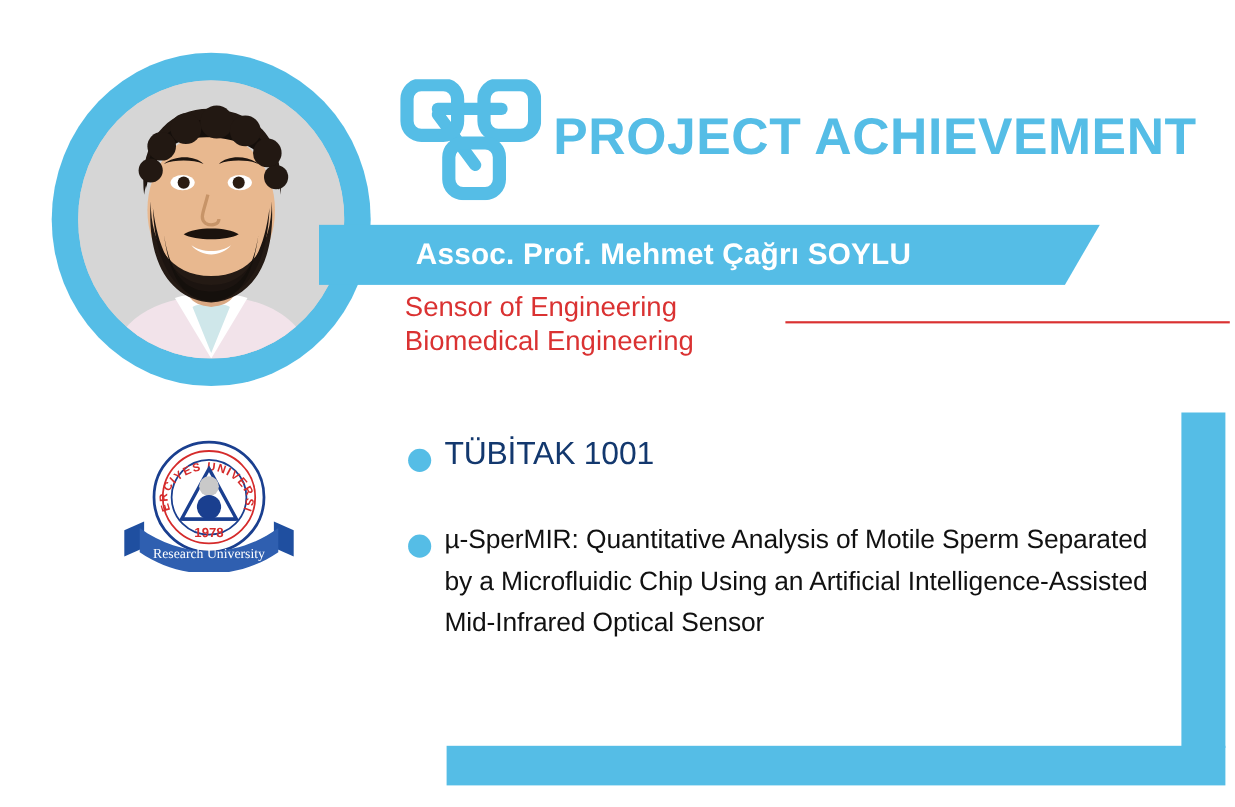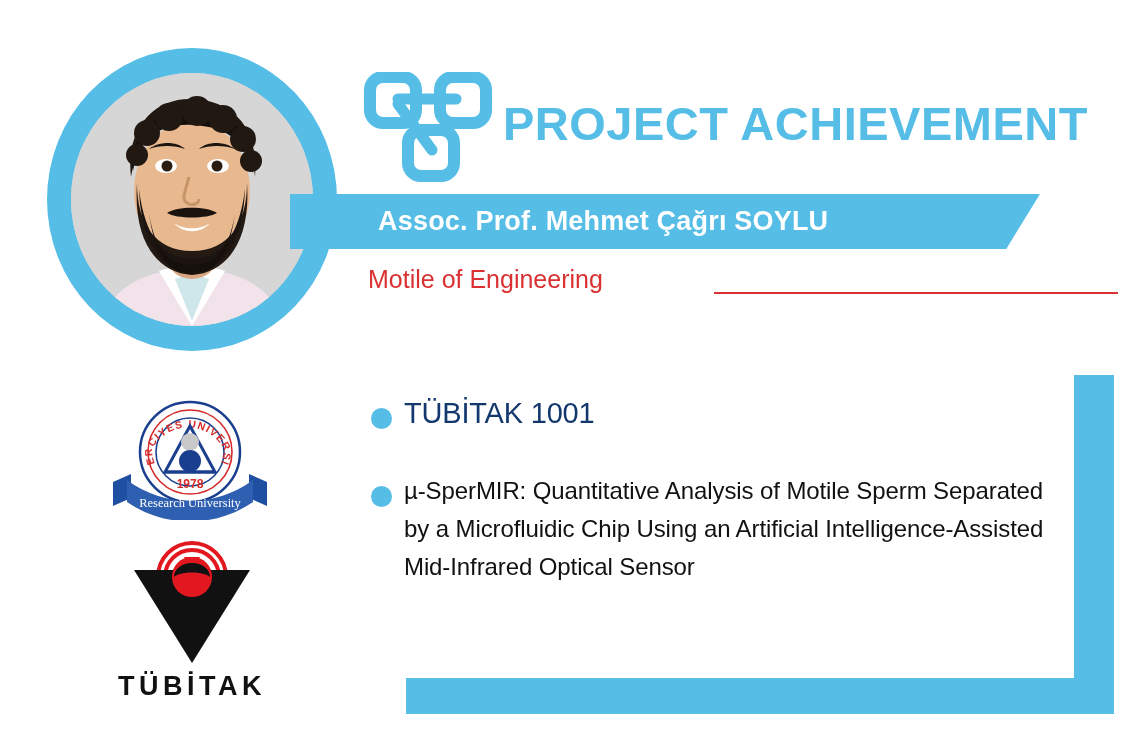--- a/index.html
+++ b/index.html
@@ -49,24 +49,23 @@
     position:absolute;left:503px;top:96px;
     font-size:47px;font-weight:bold;
     letter-spacing:0.5px;
     color:var(--blue);
     font-family:"Liberation Sans", sans-serif;
     white-space:nowrap;
   }
 
   
   .name-banner{
-    position:absolute;left:290px;top:194px;width:710px;height:55px;
+    position:absolute;left:290px;top:204px;width:710px;height:55px;
     background:var(--blue);
     clip-path:polygon(0 0, 100% 0, 95.5% 100%, 0 100%);
-    padding-left:40px;
   }
   .name-banner span{
     position:absolute;left:88px;top:0;line-height:55px;
     color:#ffffff;font-size:27px;font-weight:bold;
     letter-spacing:0.2px;white-space:nowrap;
   }
 
   
   .affil{
     position:absolute;left:368px;top:264px;
@@ -176,21 +175,22 @@
     </svg>
   </div>
 
   <div class="page-title">PROJECT  ACHIEVEMENT</div>
 
   <div class="name-banner">
     <span>Assoc. Prof. Mehmet Çağrı SOYLU</span>
   </div>
 
   <div class="affil">
-    <div>Motile of Engineering</div>
+    <div>Sensor of Engineering</div>
+    <div>Biomedical Engineering</div>
   </div>
   <div class="rule"></div>
 
   <div class="prog-row">
     <span class="bullet-dot"></span>
     <span class="prog-label">TÜBİTAK 1001</span>
   </div>
 
   <div class="proj-row">
     <span class="bullet-dot"></span>
@@ -216,31 +216,14 @@
       <path d="M60 74 L110 74" stroke="#1a3f8f" stroke-width="3"></path>
       <text x="85" y="90" text-anchor="middle" font-size="12" font-weight="bold" fill="#d52b2b" font-family="'Liberation Sans',sans-serif">1978</text>
 
       <path d="M8 84 L26 76 L26 100 L8 108 Z" fill="#1f4fa0"></path>
       <path d="M162 84 L144 76 L144 100 L162 108 Z" fill="#1f4fa0"></path>
       <path d="M22 82 C60 110 110 110 148 82 L148 104 C110 130 60 130 22 104 Z" fill="#2f5fb0"></path>
       <text x="85" y="109" text-anchor="middle" font-size="12.5" fill="#ffffff" font-family="'Liberation Serif',serif">Research University</text>
     </svg>
   </div>
 
-  <div class="tubitak-logo">
-    <svg viewBox="0 0 160 165" width="160" height="165">
-      <g>
-        <circle cx="80" cy="42" r="34" fill="none" stroke="#e1181f" stroke-width="4"></circle>
-        <circle cx="80" cy="42" r="27" fill="none" stroke="#e1181f" stroke-width="4"></circle>
-        <circle cx="80" cy="42" r="20" fill="#e1181f"></circle>
-      </g>
-      <path d="M22 35 L138 35 L80 128 Z" fill="#111111"></path>
-      <g>
-        <circle cx="80" cy="42" r="20" fill="#e1181f"></circle>
-        <path d="M80 33 C72 33 66 38 66 45 C66 52 72 57 80 57 C88 57 94 52 94 45 C94 38 88 33 80 33 Z" fill="#e1181f"></path>
-        <path d="M72 22 C78 30 78 36 80 42 C82 36 82 30 88 22 Z" fill="#e1181f"></path>
-      </g>
-      <path d="M62 42 C62 34 70 28 80 28 C90 28 98 34 98 42 C92 36 68 36 62 42 Z" fill="#111111"></path>
-      <text x="80" y="160" text-anchor="middle" font-size="27" font-weight="bold" fill="#111111" font-family="'Liberation Sans',sans-serif" letter-spacing="4.5">TÜBİTAK</text>
-    </svg>
-  </div>
 
 </div>
 
 </body></html>

